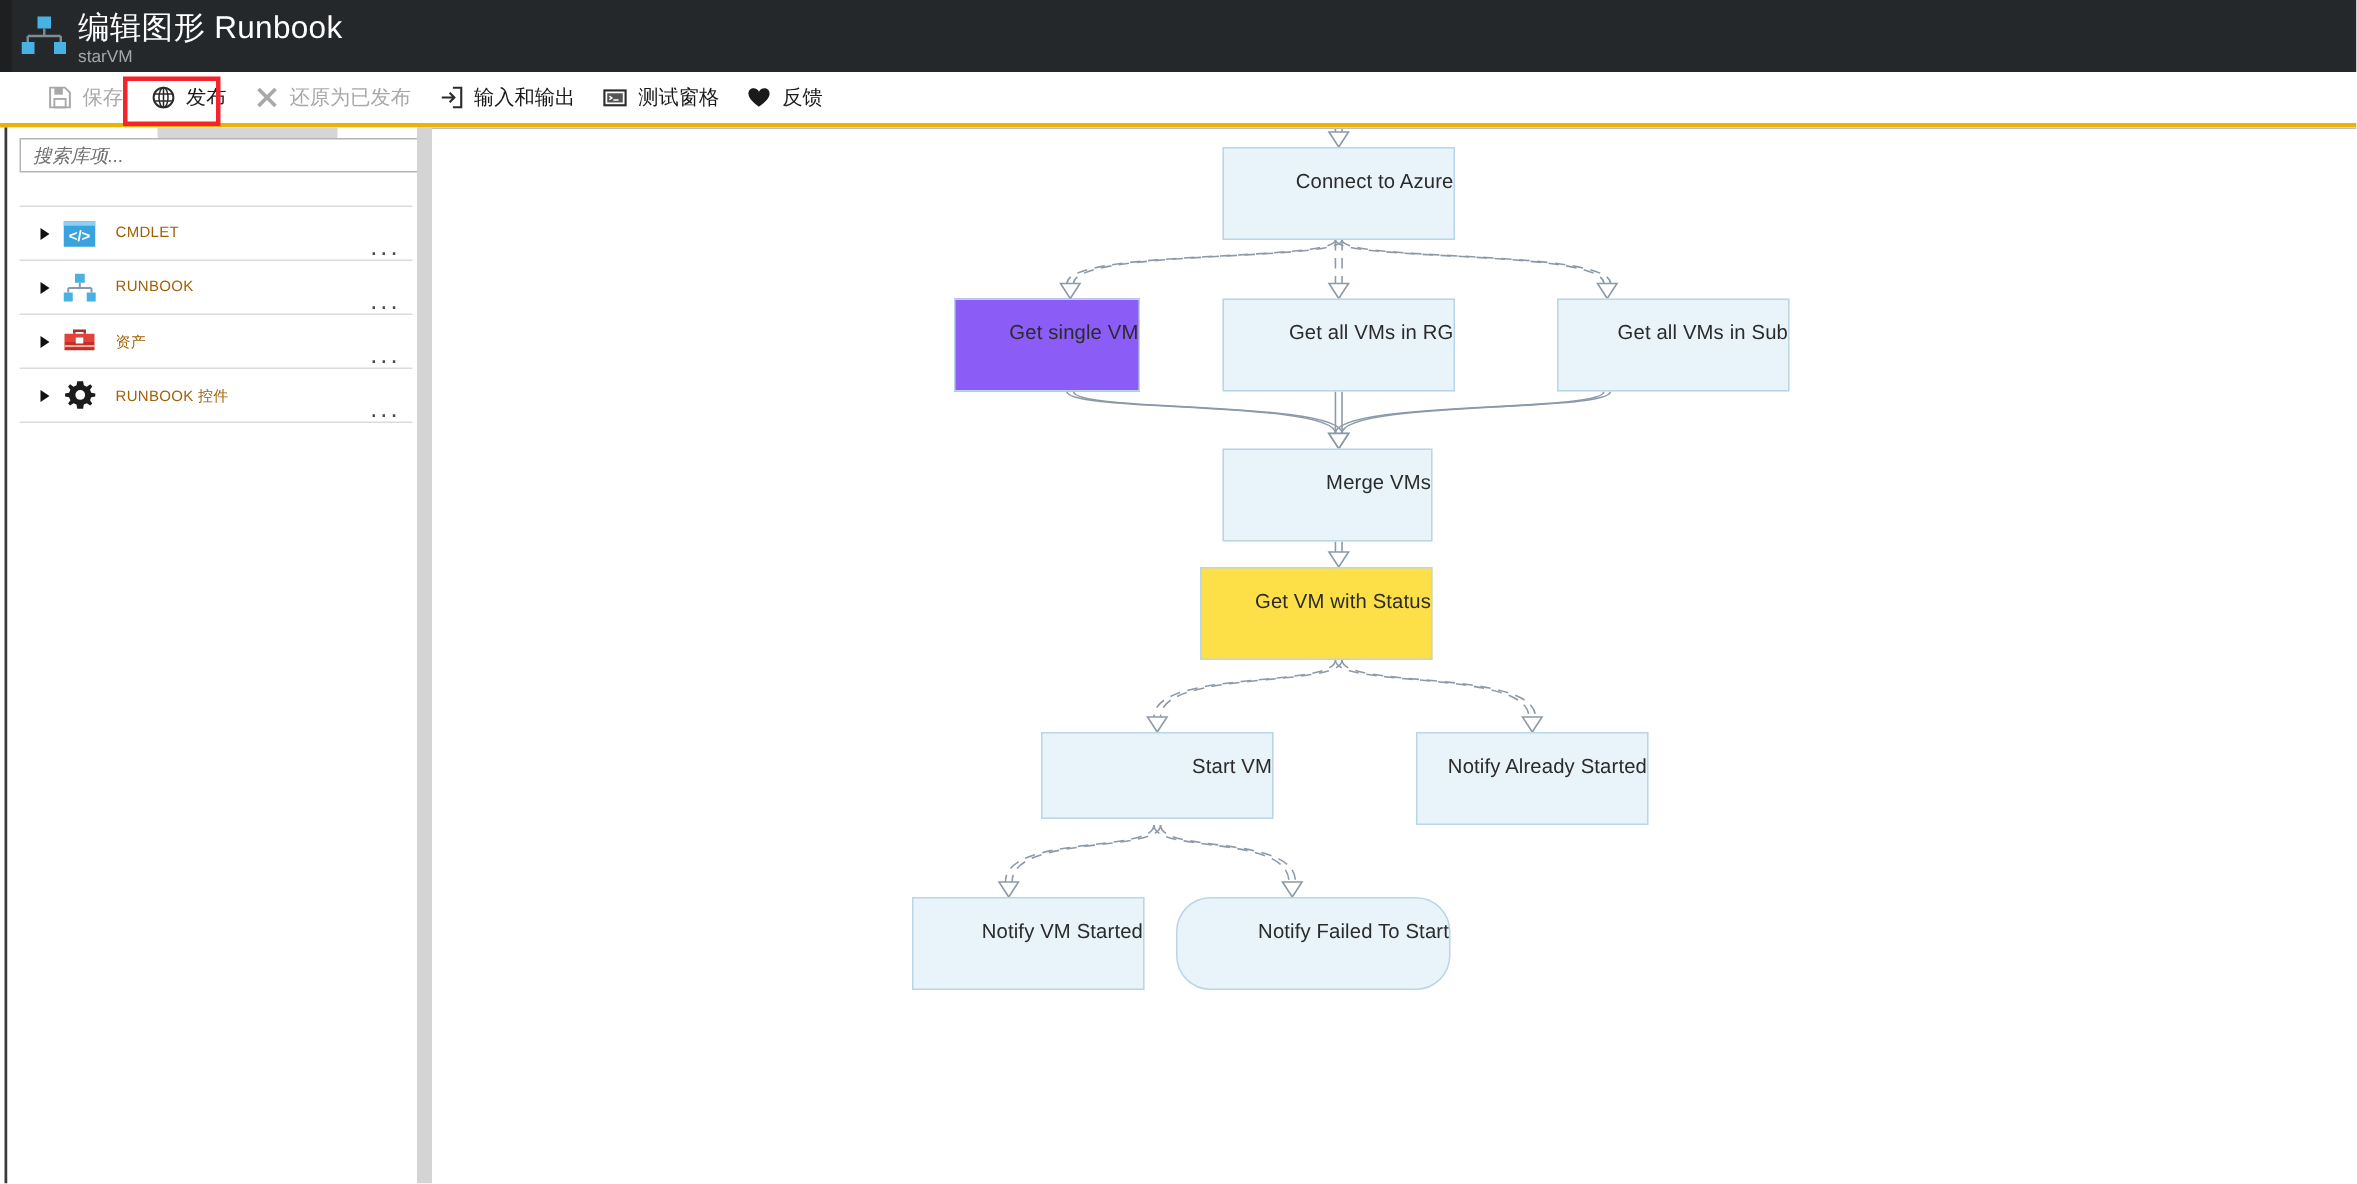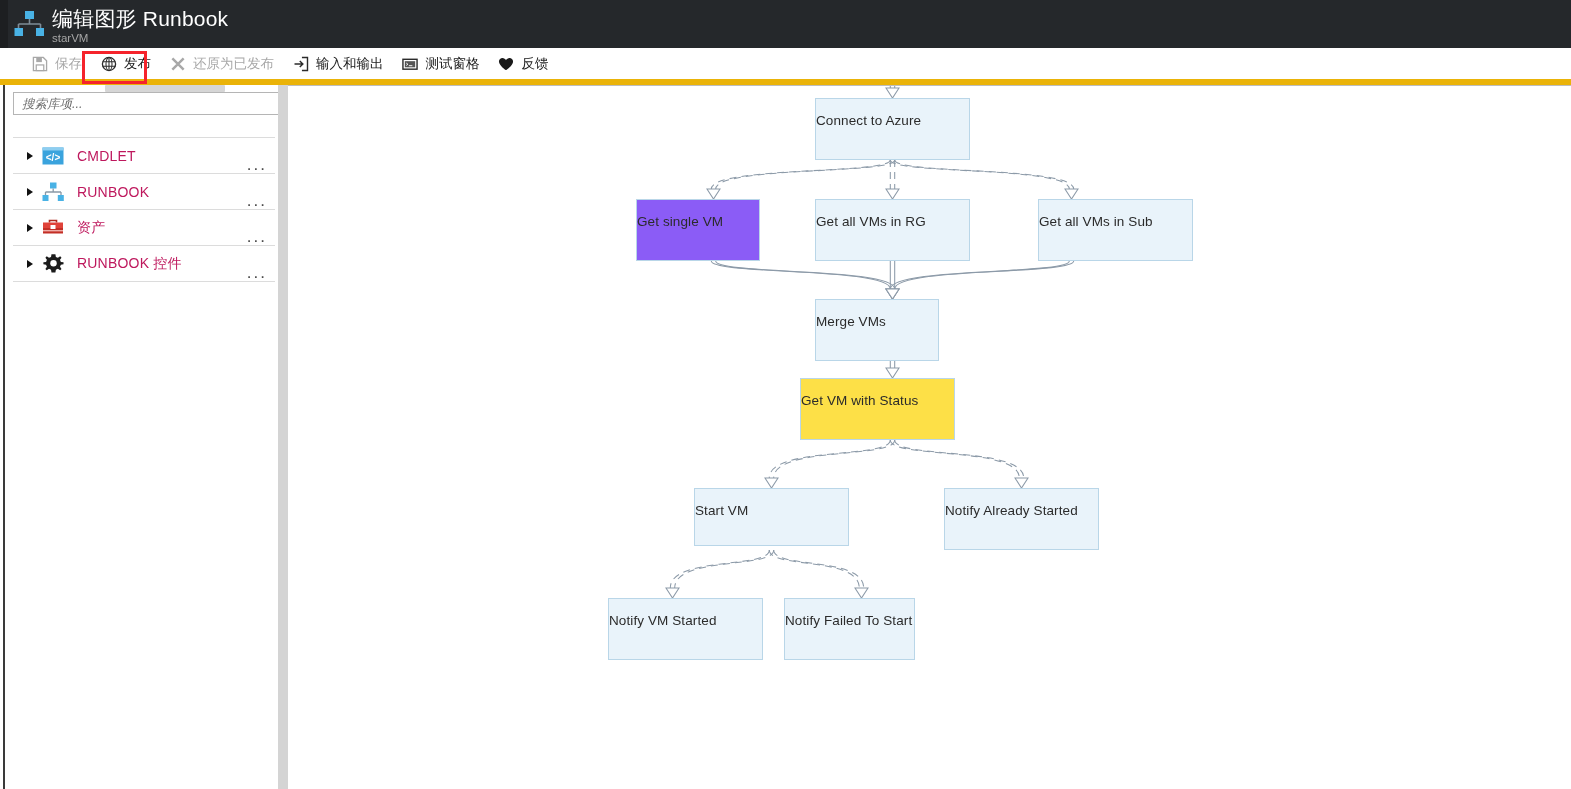--- a/index.html
+++ b/index.html
@@ -76,21 +76,21 @@
     padding-top: 4px;
   }
 
   
   .toolbar {
     position: absolute;
     top: 48px; left: 0;
     width: 1571px;
     height: 37px;
     background: #ffffff;
-    border-bottom: 6px solid #eab308;
+    border-bottom: 3px solid #eab308;
     display: flex;
     align-items: center;
     padding-left: 22px;
     box-sizing: border-box;
   }
   .tb-item {
     display: flex;
     align-items: center;
     gap: 7px;
     height: 28px;
@@ -198,22 +198,22 @@
   }
   .lib-ico {
     width: 24px; height: 22px;
     margin-left: 2px;
     display: flex;
     align-items: center;
     justify-content: center;
   }
   .lib-label {
     margin-left: 12px;
-    font-size: 14px;
-    color: #be185d;
+    font-size: 10px;
+    color: #a16207;
     letter-spacing: .2px;
   }
   .lib-dots {
     position: absolute;
     right: 8px;
     bottom: 3px;
     font-size: 17px;
     letter-spacing: 2px;
     color: #4a4a4a;
     line-height: 10px;
@@ -245,21 +245,21 @@
     height: 704px;
   }
   .node {
     position: absolute;
     box-sizing: border-box;
     background: #e9f3fa;
     border: 1px solid #b9d6e8;
   }
   .node-label {
     display: block;
-    text-align: left;
+    text-align: right;
     font-size: 13.5px;
     color: #2b2b2b;
     padding-top: 14px;
     letter-spacing: .1px;
     font-family: "Liberation Sans", sans-serif;
   }
 </style>
 </head>
 <body>
 
@@ -482,34 +482,34 @@
         </div>
         <div class="node" style="left: 348px; top: 113px; width: 124px; height: 62px; background: #8b5cf6; border-color: rgb(185, 214, 232);">
           <span class="node-label">Get single VM</span>
         </div>
         <div class="node" style="left: 527px; top: 113px; width: 155px; height: 62px; background: rgb(233, 243, 250); border-color: rgb(185, 214, 232);">
           <span class="node-label">Get all VMs in RG</span>
         </div>
         <div class="node" style="left: 706px; top: 113px; width: 155px; height: 62px; background: rgb(233, 243, 250); border-color: rgb(185, 214, 232); margin-left: 44px;">
           <span class="node-label">Get all VMs in Sub</span>
         </div>
-        <div class="node" style="left: 527px; top: 213px; width: 124px; height: 62px; background: rgb(233, 243, 250); border-color: rgb(185, 214, 232);">
+        <div class="node" style="left: 527px; top: 213px; width: 140px; height: 62px; background: rgb(233, 243, 250); border-color: rgb(185, 214, 232);">
           <span class="node-label">Merge VMs</span>
         </div>
         <div class="node" style="left: 512px; top: 292px; width: 155px; height: 62px; background: #fde047; border-color: rgb(185, 214, 232);">
           <span class="node-label">Get VM with Status</span>
         </div>
         <div class="node" style="left: 406px; top: 402px; width: 155px; height: 58px; background: rgb(233, 243, 250); border-color: rgb(185, 214, 232);">
           <span class="node-label">Start VM</span>
         </div>
         <div class="node" style="left: 656px; top: 402px; width: 155px; height: 62px; background: rgb(233, 243, 250); border-color: rgb(185, 214, 232);">
           <span class="node-label">Notify Already Started</span>
         </div>
         <div class="node" style="left: 307px; top: 512px; width: 155px; height: 62px; background: rgb(233, 243, 250); border-color: rgb(185, 214, 232); margin-left: 13px;">
           <span class="node-label">Notify VM Started</span>
         </div>
-        <div class="node" style="left: 496px; top: 512px; width: 131px; height: 62px; background: rgb(233, 243, 250); border-color: rgb(185, 214, 232);">
+        <div class="node" style="left: 496px; top: 512px; width: 183px; height: 62px; background: rgb(233, 243, 250); border-color: rgb(185, 214, 232); border-radius: 23px;">
           <span class="node-label">Notify Failed To Start</span>
         </div>
       </div>
   </div>
 
 </div>
 
 </body></html>

